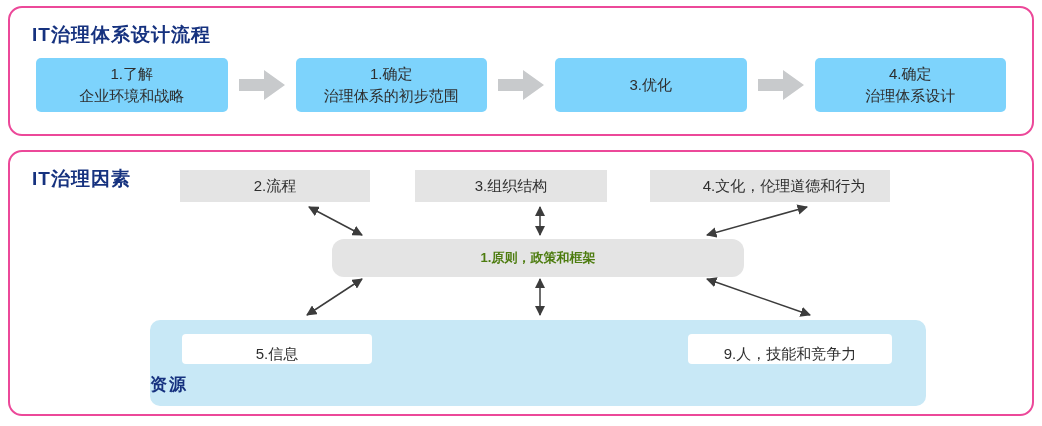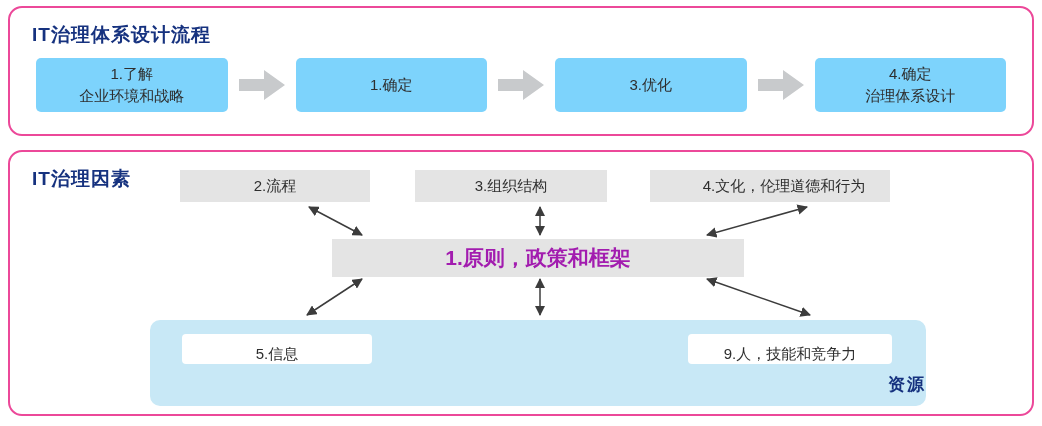--- a/index.html
+++ b/index.html
@@ -75,27 +75,27 @@
   .factor-1 { left: 170px; width: 190px; }
   .factor-2 { left: 405px; width: 192px; justify-content: center; }
   .factor-3 { left: 640px; width: 240px; padding-left: 28px; }
   .center-box {
     position: absolute;
     left: 322px;
     top: 87px;
     width: 412px;
     height: 38px;
     background: #e4e4e4;
-    border-radius: 0;
-    display: flex;
-    align-items: center;
-    justify-content: center;
-    font-size: 21px;
+    border-radius: 12px;
+    display: flex;
+    align-items: center;
+    justify-content: center;
+    font-size: 13px;
     font-weight: bold;
-    color: #a21caf;
+    color: #4d7c0f;
   }
   .arrows-overlay {
     position: absolute;
     left: 0;
     top: 0;
   }
   .resources-container {
     position: absolute;
     left: 140px;
     top: 168px;
@@ -117,21 +117,21 @@
     color: #2e2e2e;
   }
   .resource-1 { left: 32px;  width: 190px; }
   .resource-2 { left: 270px; width: 238px; }
   .resource-3 { left: 538px; width: 204px; }
   .resources-label {
     position: absolute;
     left: 0;
     top: 53px;
     width: 100%;
-    text-align: right;
+    text-align: left;
     font-size: 17px;
     font-weight: bold;
     color: #16327f;
     letter-spacing: 2px;
   }
 </style>
 </head>
 <body>
 
 <div class="page">
@@ -145,20 +145,21 @@
         <span>1.了解</span>
         <span>企业环境和战略</span>
       </div>
 
       <svg class="block-arrow" width="46" height="30" viewBox="0 0 46 30">
         <polygon points="0,9 25,9 25,0 46,15 25,30 25,21 0,21"></polygon>
       </svg>
 
       <div class="step-box">
         <span>1.确定</span>
+        <span>治理体系的初步范围</span>
       </div>
 
       <svg class="block-arrow" width="46" height="30" viewBox="0 0 46 30">
         <polygon points="0,9 25,9 25,0 46,15 25,30 25,21 0,21"></polygon>
       </svg>
 
       <div class="step-box">
         <span>3.优化</span>
       </div>
 

